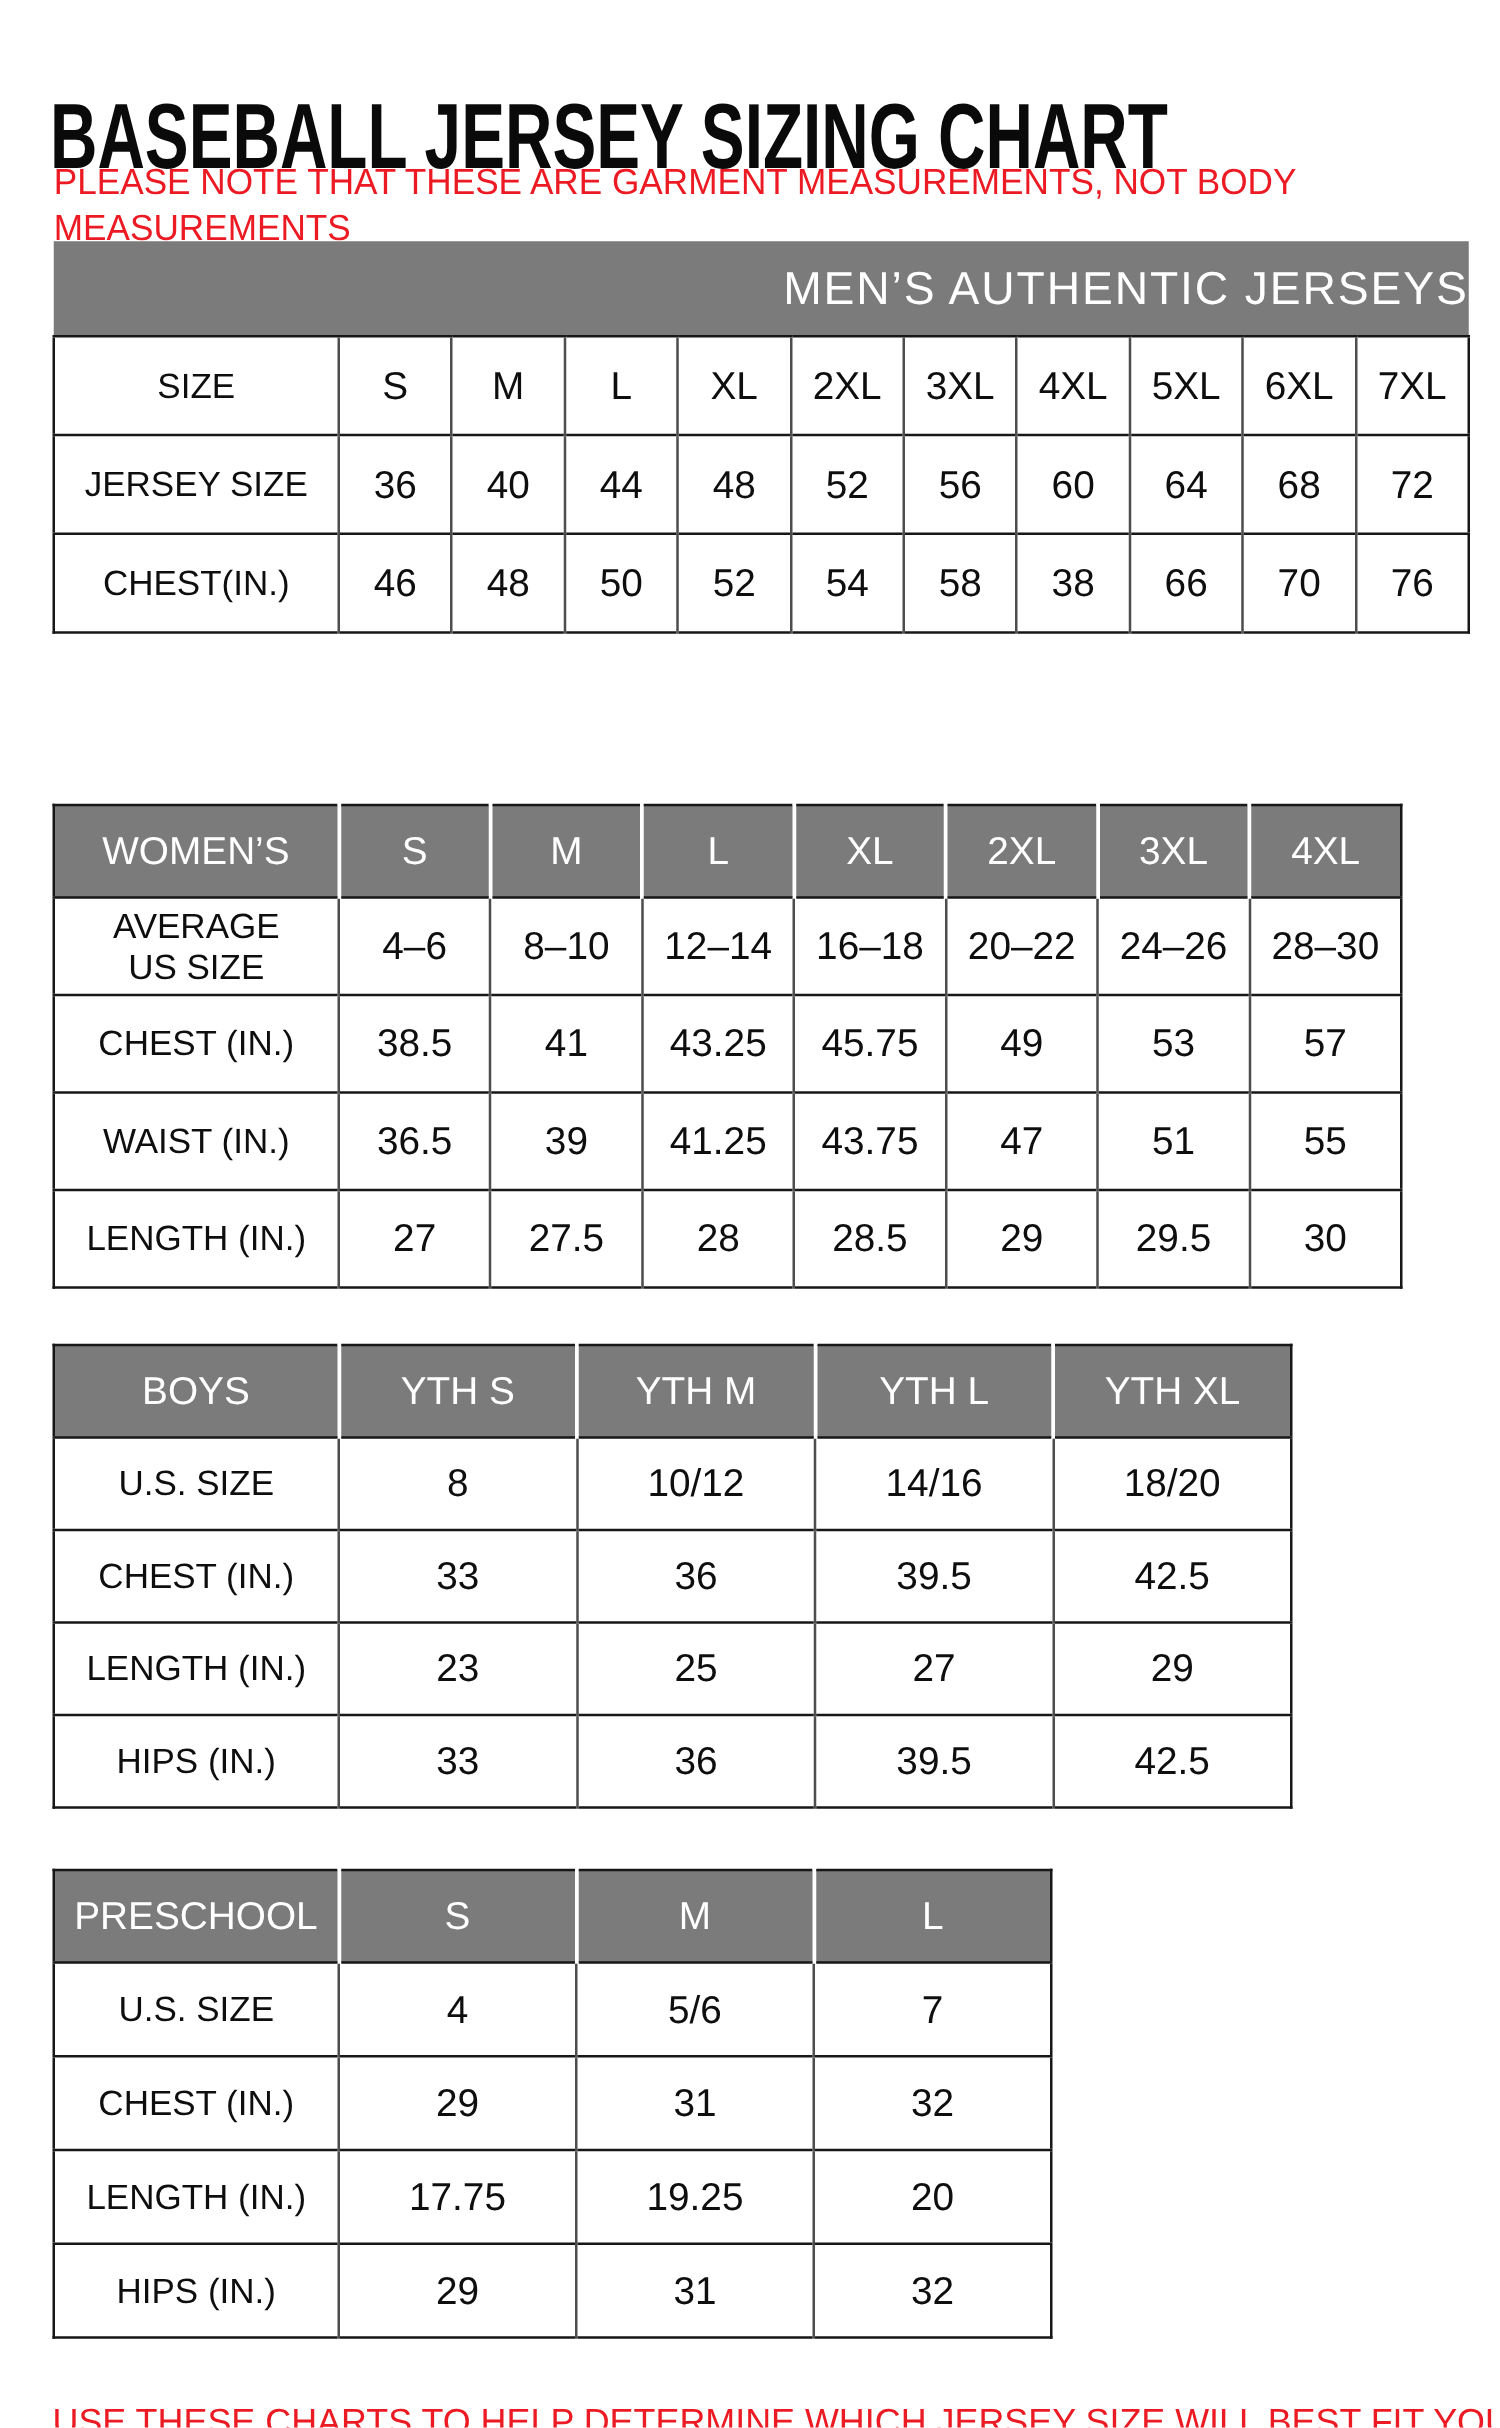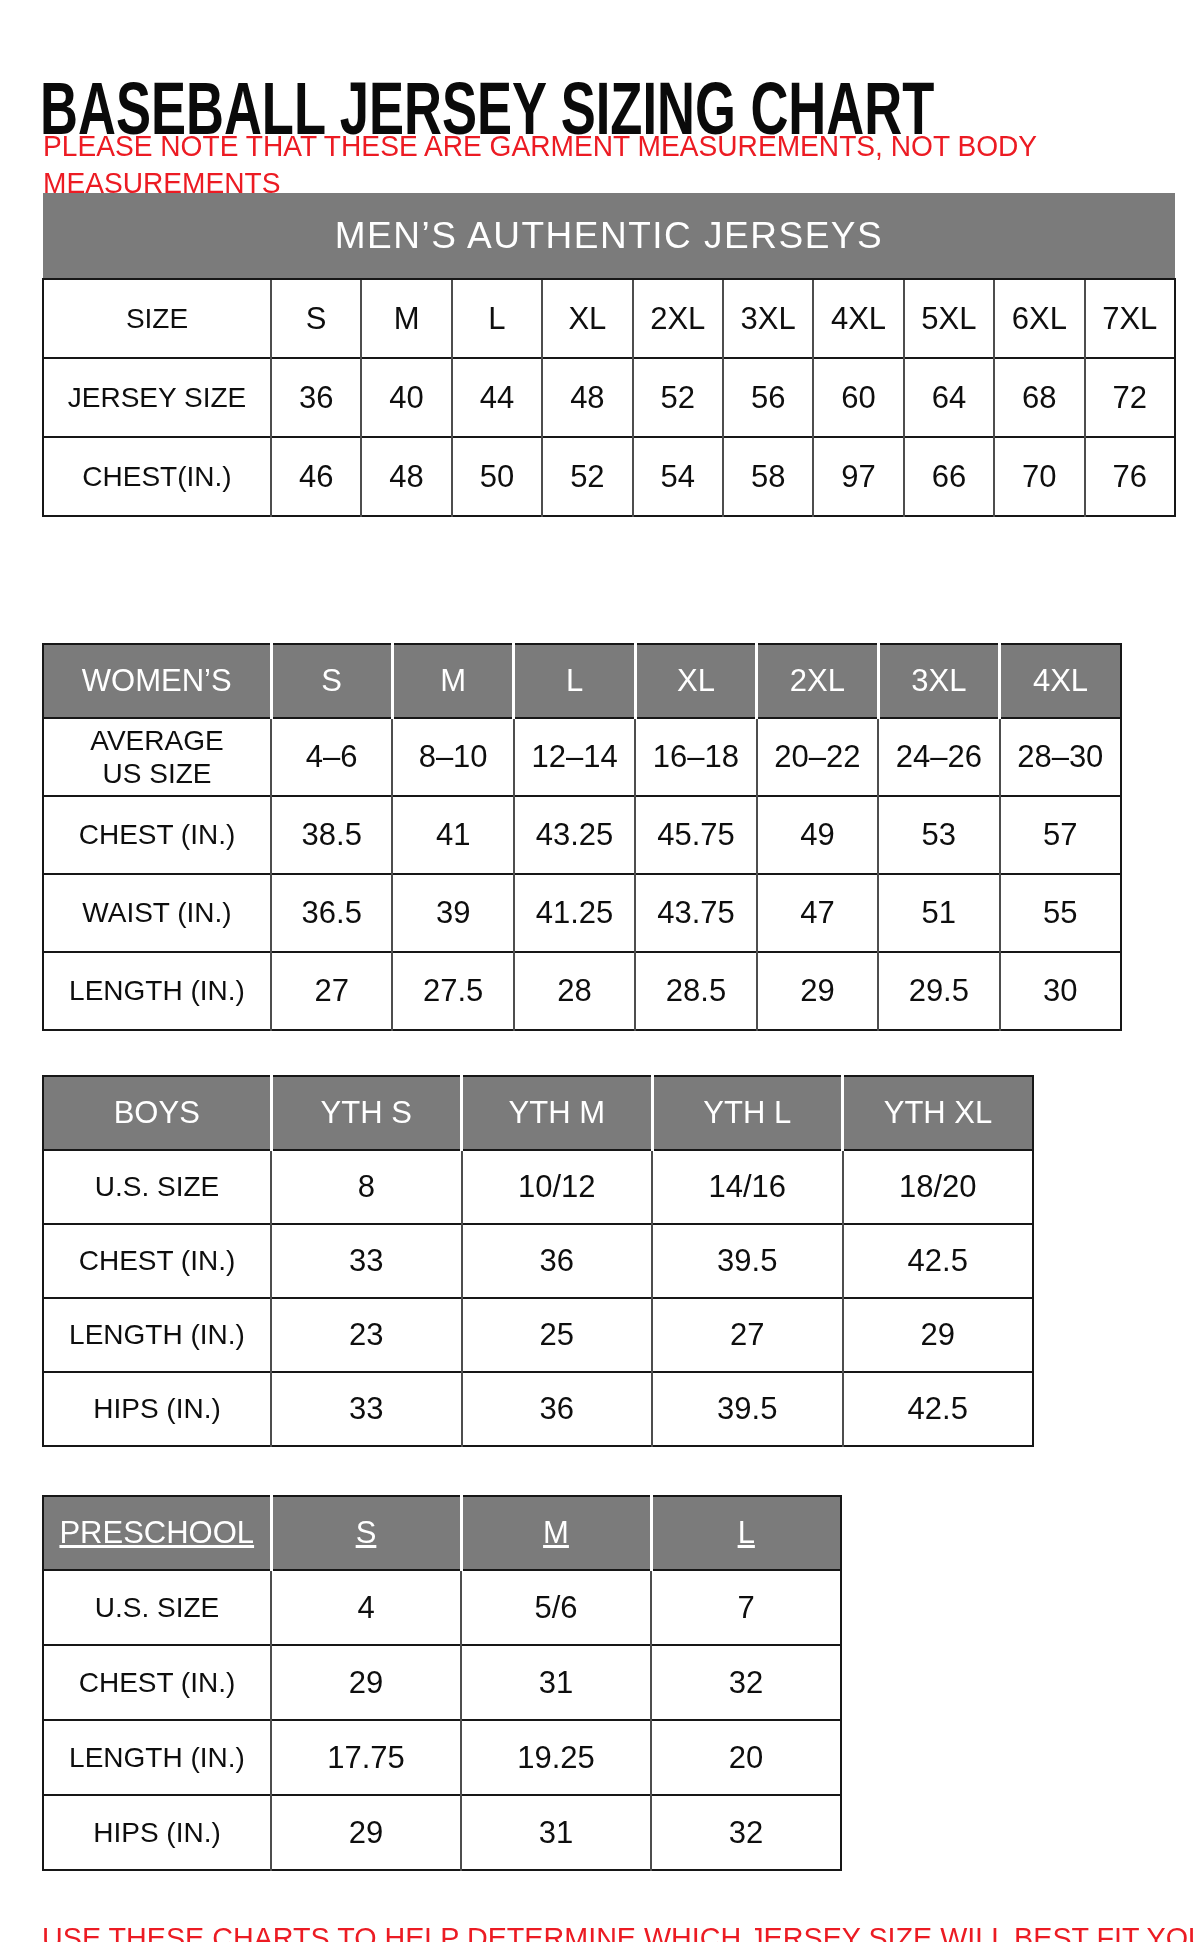--- a/index.html
+++ b/index.html
@@ -49,30 +49,30 @@
   td{
     border-left:2px solid var(--line-mid);border-top:2px solid var(--line-dark);
     font-size:31px;text-align:center;vertical-align:middle;padding:0 4px;
   }
   td:first-child{border-left:none;}
   td.label{font-size:28px;white-space:pre-line;line-height:1.18;}
 
   
   table.t-mens{border:none;}
   .t-mens tbody{border:2px solid var(--line-dark);}
-  .t-mens thead th{border:none;font-size:37px;letter-spacing:1.5px;height:86px;}
+  .t-mens thead th{border:none;font-size:37px;letter-spacing:1.5px;height:76px;text-align:right;}
   .t-mens td{height:79px;}
 
   .t-womens th{height:74px;}
   .t-womens td{height:78px;}
 
   .t-boys th{height:74px;margin-top:20px;}
   .t-boys td{height:74px;}
 
-  .t-preschool th{height:74px;text-decoration:underline;}
+  .t-preschool th{height:74px;}
   .t-preschool td{height:75px;}
 </style>
 </head>
 <body>
 
 <h1 class="page-title">BASEBALL JERSEY SIZING CHART</h1>
 <p class="note">PLEASE NOTE THAT THESE ARE GARMENT MEASUREMENTS, NOT BODY
 MEASUREMENTS</p>
 
 <div class="tbl" id="tbl-mens">
@@ -123,21 +123,21 @@
           <td>72</td>
         </tr>
         <tr>
           <td class="label">CHEST(IN.)</td>
           <td>46</td>
           <td>48</td>
           <td>50</td>
           <td>52</td>
           <td>54</td>
           <td>58</td>
-          <td>97</td>
+          <td>38</td>
           <td>66</td>
           <td>70</td>
           <td>76</td>
         </tr>
       </tbody>
     </table>
   </div>
 <div class="tbl" id="tbl-womens">
     <table class="t-womens">
       <colgroup>

